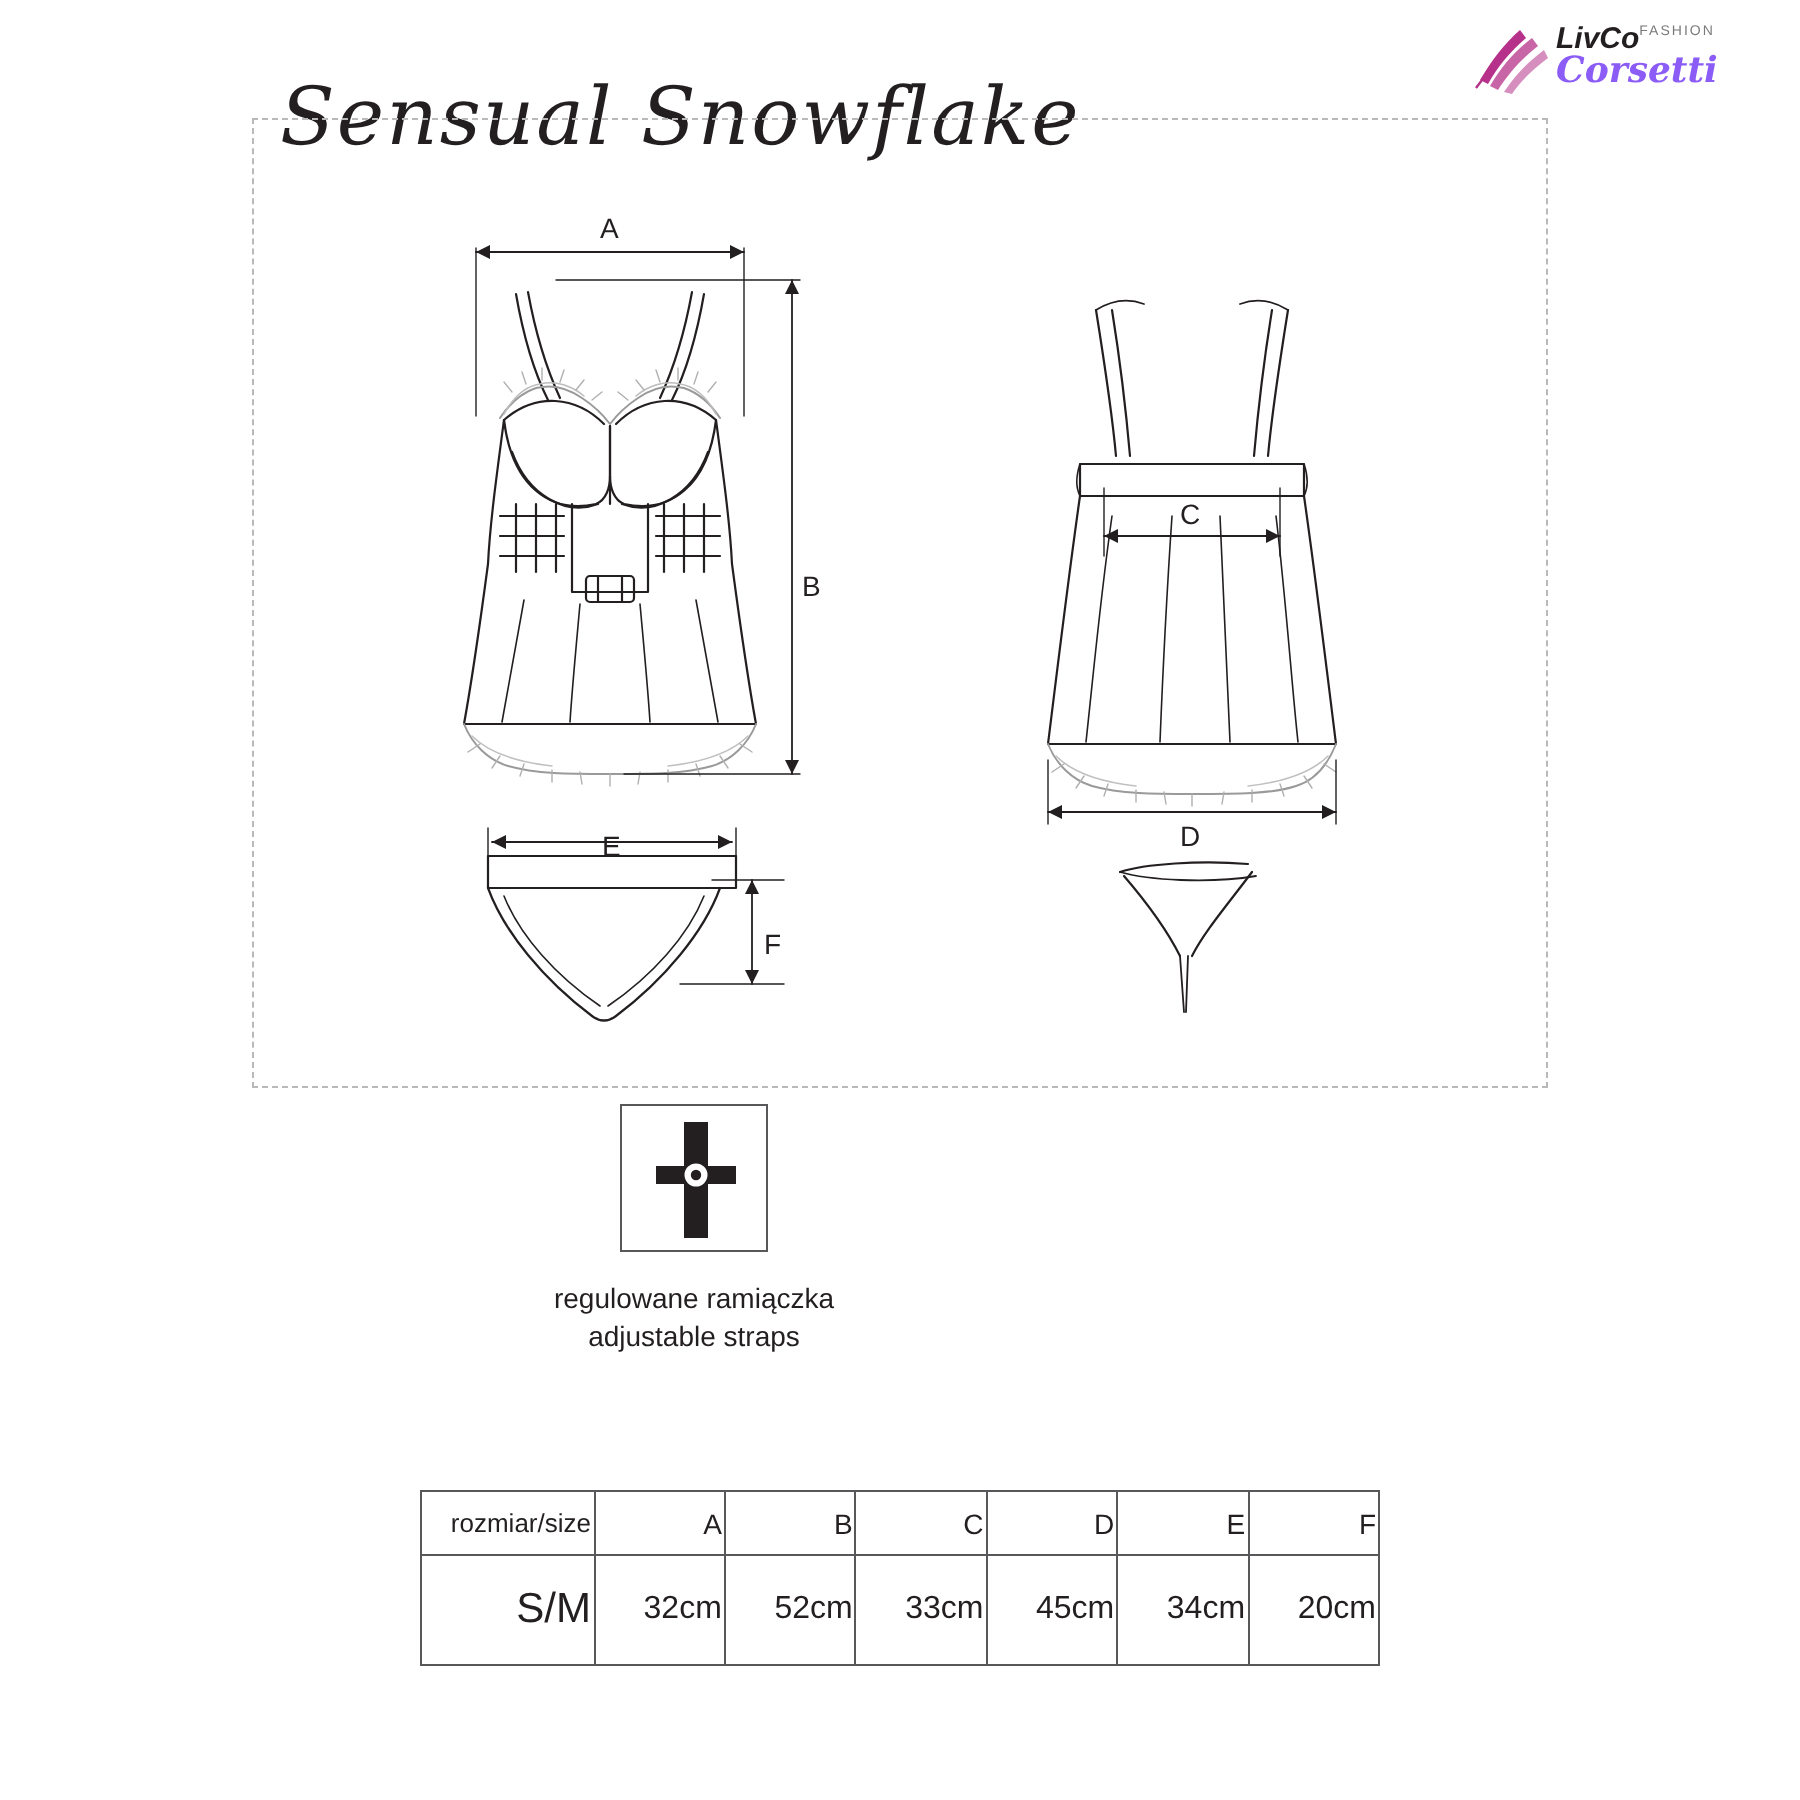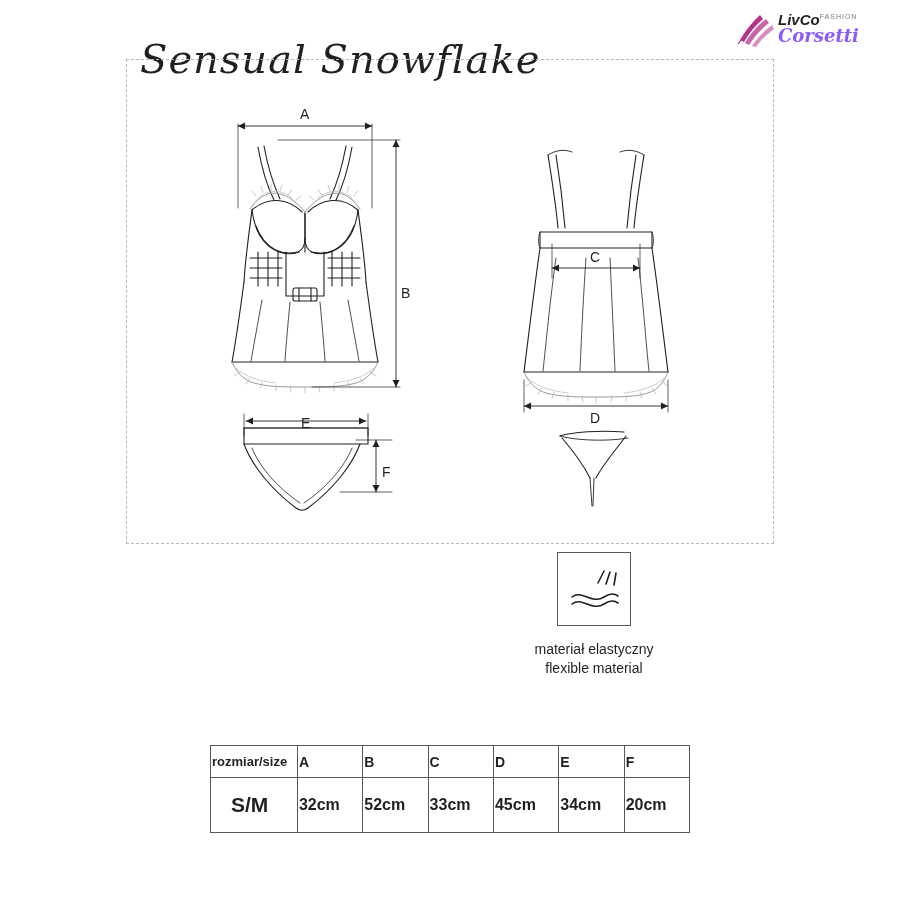--- a/index.html
+++ b/index.html
@@ -131,22 +131,22 @@
   
   .size-table {
     position: absolute;
     left: 210px;
     top: 745px;
     width: 480px;
     border-collapse: collapse;
   }
   .size-table td, .size-table th {
     border: 1px solid #58585a;
-    text-align: left;
-    font-weight: bold;
+    text-align: right;
+    font-weight: normal;
     color: #231f20;
   }
   .size-table .hdr-row td {
     height: 32px;
     font-size: 14px;
   }
   .size-table .hdr-row td.label-col {
     font-size: 13px;
   }
   .size-table .data-row td {
@@ -353,36 +353,35 @@
 
   <div class="dim-label" style="left:300px; top:106px;">A</div>
   <div class="dim-label" style="left:401px; top:285px;">B</div>
   <div class="dim-label" style="left:590px; top:249px;">C</div>
   <div class="dim-label" style="left:590px; top:410px;">D</div>
   <div class="dim-label" style="left:301px; top:415px;">E</div>
   <div class="dim-label" style="left:382px; top:464px;">F</div>
 
   <div class="features">
 
-
-    <div class="feature f2">
+    <div class="feature f1">
       <div class="feature-box">
-        <svg viewBox="0 0 74 74" width="74" height="74" fill="none" stroke="#231f20" stroke-width="1.6" stroke-linecap="round">
-          <path d="M14 44 C24 36, 34 52, 46 44 C52 40, 56 40, 60 43"></path>
-          <path d="M14 51 C24 43, 34 59, 46 51 C52 47, 56 47, 60 50"></path>
-          <path d="M40 30 L46 18"></path>
-          <path d="M48 31 L52 19"></path>
-          <path d="M56 32 L58 20"></path>
+        <svg viewBox="0 0 74 74" width="74" height="74">
+          <rect x="31" y="8" width="12" height="58" fill="#231f20"></rect>
+          <rect x="17" y="30" width="40" height="9" fill="#231f20"></rect>
+          <circle cx="37" cy="34.5" r="6.5" fill="#ffffff" stroke="#231f20" stroke-width="1.5"></circle>
+          <circle cx="37" cy="34.5" r="2.6" fill="#231f20"></circle>
         </svg>
       </div>
       <div class="feature-caption">
-        <span>materiał elastyczny</span>
-        <span>flexible material</span>
+        <span>regulowane ramiączka</span>
+        <span>adjustable straps</span>
       </div>
     </div>
+
   </div>
 
   <table class="size-table">
     <tbody>
       <tr class="hdr-row">
         <td class="label-col">rozmiar/size</td>
         <td class="v">A</td>
         <td class="v">B</td>
         <td class="v">C</td>
         <td class="v">D</td>

